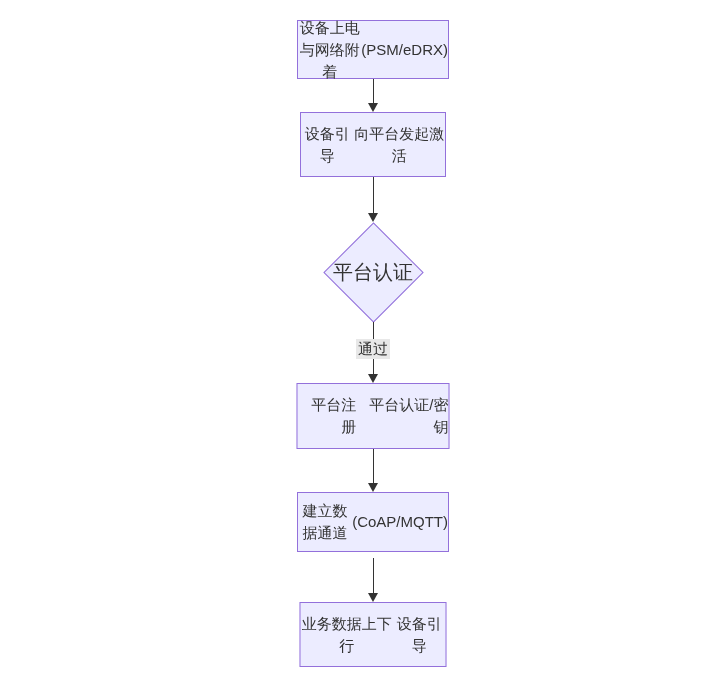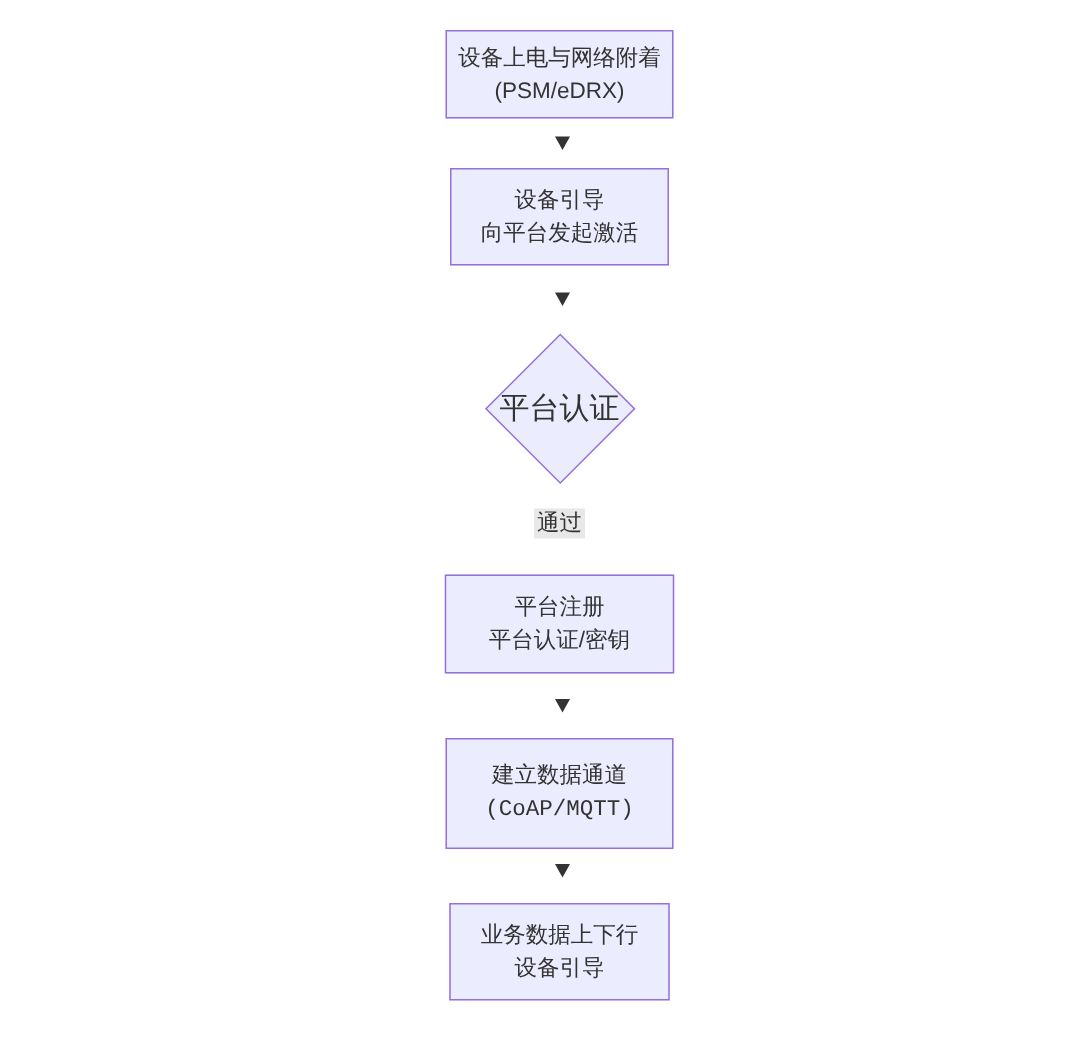--- a/index.html
+++ b/index.html
@@ -23,21 +23,21 @@
   }
 
   
   .node {
     position: absolute;
     left: 373px;
     transform: translateX(-50%);
     background: var(--node-fill);
     border: 1px solid var(--node-border);
     display: flex;
-    flex-direction: column;
+    flex-direction: row;
     justify-content: center;
     align-items: center;
     color: var(--text-color);
     font-size: 15px;
     line-height: 22px;
     text-align: center;
   }
 
   
   .diamond-wrap {
@@ -66,21 +66,21 @@
     white-space: nowrap;
   }
 
   
   .edge {
     position: absolute;
     left: 373px;
     transform: translateX(-50%);
     width: 14px;
     display: flex;
-    flex-direction: row;
+    flex-direction: column;
     align-items: center;
   }
   .edge-line {
     width: 1px;
     flex: 1 1 auto;
     background: var(--arrow-color);
   }
   .edge-head {
     width: 0;
     height: 0;
@@ -141,21 +141,21 @@
   <div class="node" style="top:383px; width:153px; height:66px;text-align:right;">
     <span>平台注册</span>
     <span>平台认证/密钥</span>
   </div>
 
   <div class="edge" style="top:449px; height:43px;">
     <div class="edge-line"></div>
     <div class="edge-head"></div>
   </div>
 
-  <div class="node" style="top:492px; width:152px; height:74px;font-family:Liberation Mono, monospace;">
+  <div class="node" style="top:492px; width:152px; height:60px;">
     <span>建立数据通道</span>
     <span>(CoAP/MQTT)</span>
   </div>
 
   <div class="edge" style="top:558px; height:44px;">
     <div class="edge-line"></div>
     <div class="edge-head"></div>
   </div>
 
   <div class="node" style="top:602px; width:147px; height:65px;">

